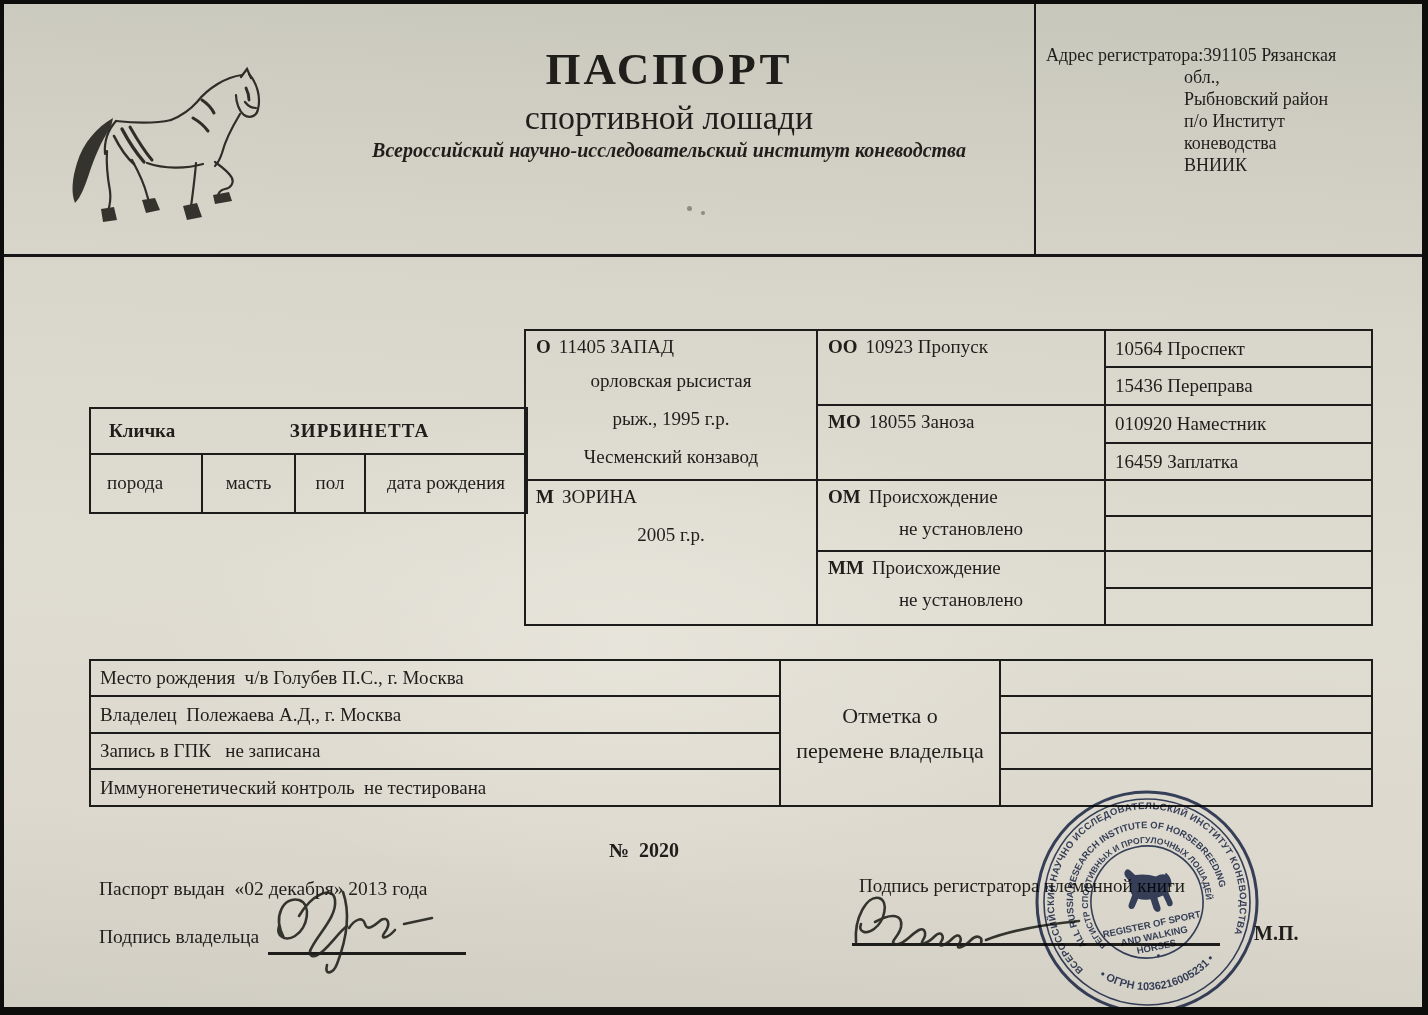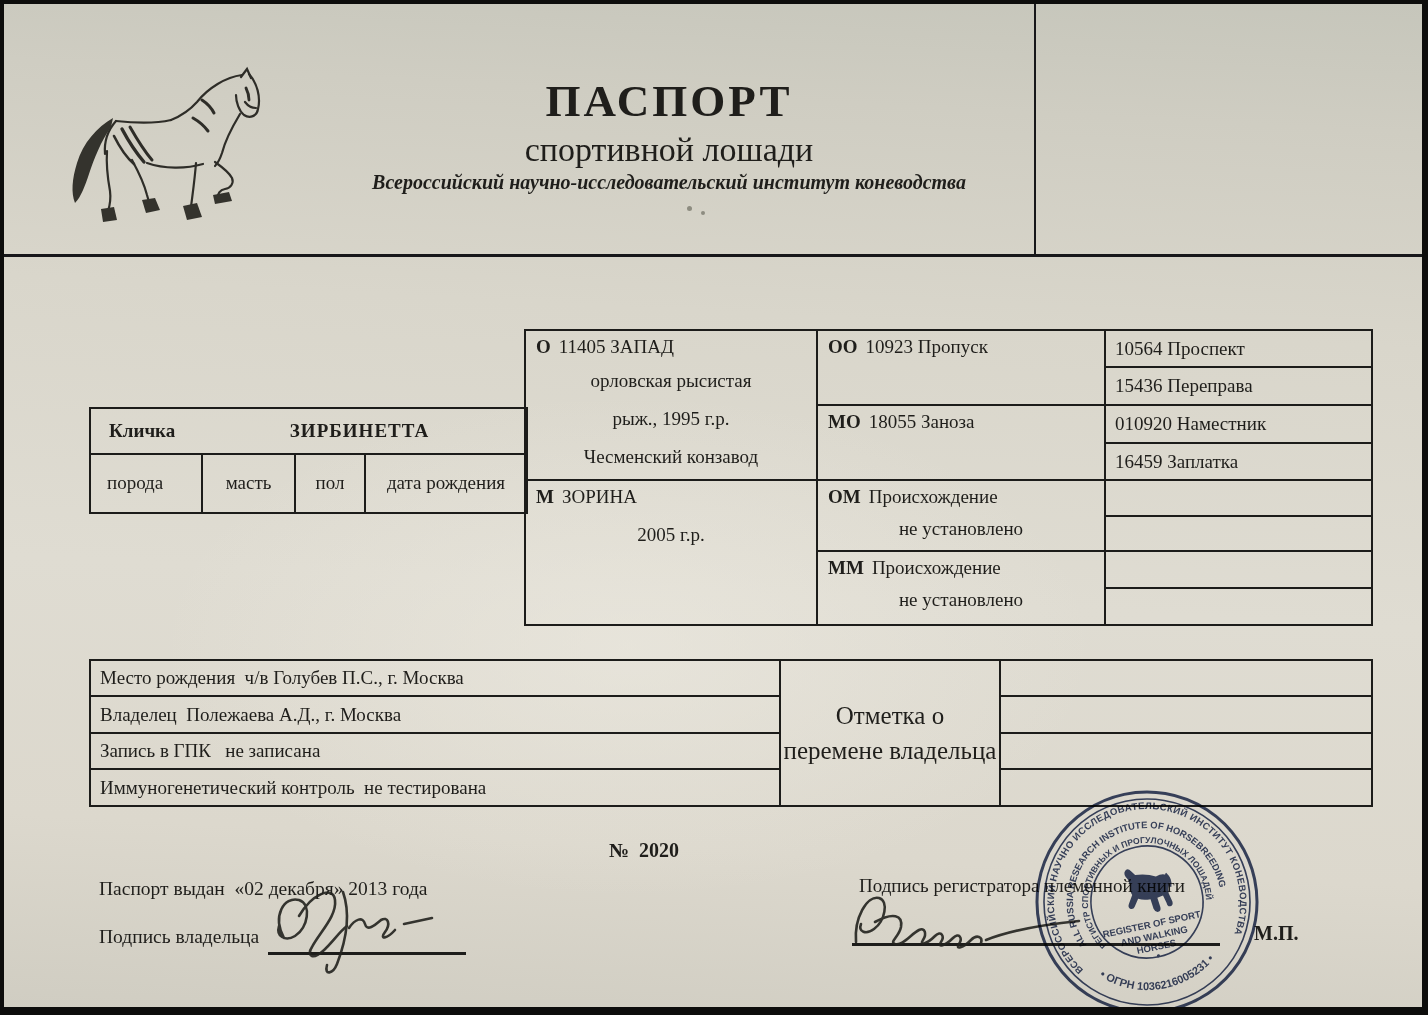--- a/index.html
+++ b/index.html
@@ -12,21 +12,21 @@
     overflow:hidden;
     font-family:"Liberation Serif", serif;
     color:#1f1e1b;
     background:
       radial-gradient(ellipse 780px 420px at 44% 64%, rgba(238,235,226,.55), rgba(238,235,226,0) 60%),
       linear-gradient(183deg,#c6c6bb 0%,#cfcdc2 12%,#d9d6cb 32%,#dfdcd2 58%,#dcd8cd 82%,#d0cdc2 100%);
   }
   .abs{position:absolute;}
   
   .title-block{left:345px;top:42px;width:640px;text-align:center;}
-  .title-main{font-size:45px;font-weight:bold;letter-spacing:3px;line-height:1.05;margin-top:32px;}
+  .title-main{font-size:45px;font-weight:bold;letter-spacing:3px;line-height:1.05;}
   .title-sub{font-size:34px;margin-top:7px;line-height:1.05;}
   .title-inst{font-size:20px;font-weight:bold;font-style:italic;margin-top:3px;}
   .addr{left:1042px;top:40px;width:360px;font-size:18px;line-height:22px;}
   .addr-cont{margin-left:138px;}
   .vdiv{left:1030px;top:0;width:2px;height:250px;background:#17171a;}
   .hrule{left:0;top:250px;width:1420px;height:3px;background:#17171a;}
   
   table{border-collapse:collapse;table-layout:fixed;}
   td{border:2px solid #1c1c1a;padding:0;vertical-align:middle;font-size:19px;overflow:hidden;}
   .name-table{left:85px;top:403px;width:437px;height:107px;}
@@ -38,21 +38,21 @@
   .ped-detail{text-align:center;margin-top:15px;line-height:23px;}
   .ped-detail.first{margin-top:11px;}
   .notestab{text-align:center;margin-top:9px;line-height:23px;}
   .gcell{padding-left:9px;}
   .name-row{display:flex;align-items:center;height:100%;font-weight:bold;}
   .name-label{width:118px;padding-left:18px;}
   .name-value{flex:1;text-align:center;padding-right:34px;letter-spacing:1px;}
   .hdr-left,.val-left{padding-left:16px;}
   .ctr{text-align:center;}
   .info-cell{padding-left:9px;white-space:pre-wrap;}
-  .note-cell{text-align:center;font-size:25px;line-height:35px;}
+  .note-cell{text-align:center;font-size:22px;line-height:35px;}
   
   .num{left:560px;top:835px;width:160px;text-align:center;font-weight:bold;font-size:20px;white-space:pre-wrap;}
   .issued{left:95px;top:874px;font-size:19.5px;white-space:pre-wrap;}
   .own-lab{left:95px;top:922px;font-size:19.5px;}
   .own-line{left:264px;top:948px;width:198px;height:2.5px;background:#1d1d1b;}
   .reg-lab{left:855px;top:871px;width:300px;font-size:19px;white-space:nowrap;}
   .reg-line{left:848px;top:939px;width:368px;height:2.5px;background:#1d1d1b;}
   .mp{left:1250px;top:918px;font-size:20px;font-weight:bold;}
   .sig{pointer-events:none;}
   .stamp{mix-blend-mode:multiply;opacity:.92;}
@@ -105,20 +105,30 @@
       <path d="M 51,159 L 64,157 L 67,170 L 53,172 Z"></path>
     </g>
   </svg>
 
   <div class="abs title-block">
     <div class="title-main">ПАСПОРТ</div>
     <div class="title-sub">спортивной лошади</div>
     <div class="title-inst">Всероссийский научно-исследовательский институт коневодства</div>
   </div>
 
+  <div class="abs addr">
+    <div>Адрес регистратора:391105 Рязанская</div>
+    <div class="addr-cont">
+      <div>обл.,</div>
+      <div>Рыбновский район</div>
+      <div>п/о Институт</div>
+      <div>коневодства</div>
+      <div>ВНИИК</div>
+    </div>
+  </div>
 
   <div class="abs vdiv"></div>
   <div class="abs hrule"></div>
   <div class="abs speck" style="left:683px;top:202px;"></div>
   <div class="abs speck" style="left:697px;top:207px;width:4px;height:4px;"></div>
 
   <table class="abs name-table">
     <colgroup>
         <col style="width:112px">
         <col style="width:93px">

